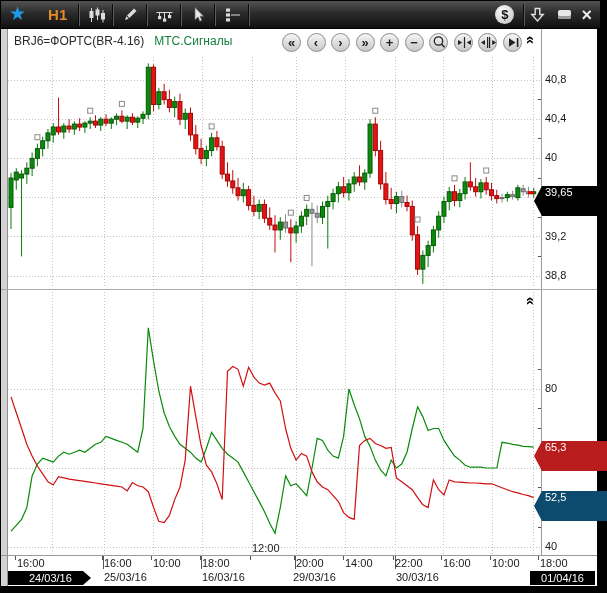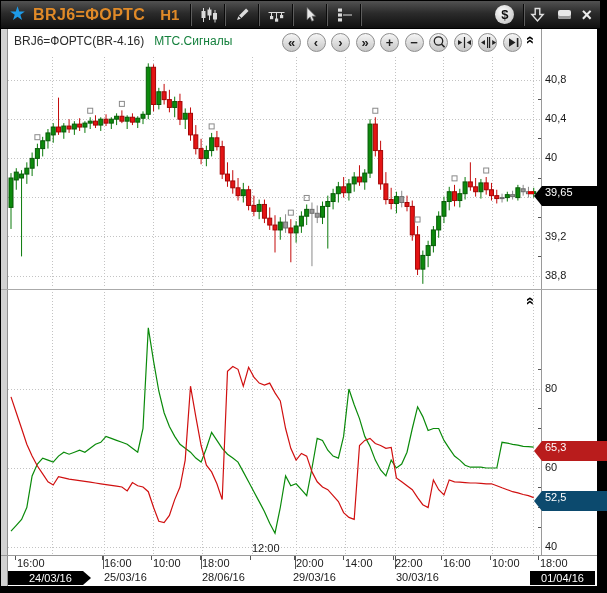--- a/index.html
+++ b/index.html
@@ -25,21 +25,21 @@
   .hline{position:absolute;background:#9a9a9a;}
   .panel-header{position:absolute;font-size:12px;white-space:nowrap;}
   #hdr1{left:14px;top:34px;color:#2a2a2a;}
   #hdr1 .sig{color:#15803d;margin-left:10px;}
   #hdr2{left:14px;top:294px;color:#1FA05A;}
   .chev{position:absolute;font-size:15px;font-weight:bold;color:#000;transform:rotate(90deg);width:14px;text-align:center;line-height:14px;}
   .navbtn{position:absolute;width:19px;height:19px;border-radius:50%;border:1px solid #8e8e8e;
     background:linear-gradient(#f5f5f5,#c7c7c7);font-size:13px;font-weight:bold;color:#222;
     display:flex;align-items:center;justify-content:center;line-height:1;box-sizing:border-box;padding-bottom:1px;}
   .plabel,.tlabel{position:absolute;font-size:11px;color:#1a1a1a;white-space:nowrap;}
-  .badge{position:absolute;color:#fff;font-size:11px;line-height:13px;height:20px;z-index:5;}
+  .badge{position:absolute;color:#fff;font-size:11px;line-height:13px;height:30px;z-index:5;}
   #price-badge{left:534px;top:186px;width:63px;background:#000;padding-left:11px;
     clip-path:polygon(0 50%,8px 0,100% 0,100% 100%,8px 100%);}
   #green-badge{left:534px;top:441px;width:63px;background:#b91c1c;padding-left:11px;
     clip-path:polygon(0 50%,8px 0,100% 0,100% 100%,8px 100%);}
   #red-badge{left:534px;top:491px;width:63px;background:#0c4a6e;padding-left:11px;
     clip-path:polygon(0 50%,8px 0,100% 0,100% 100%,8px 100%);}
   #date-badge-left{left:8px;top:571px;width:62px;height:14px;line-height:14px;background:#000;padding-left:21px;
     clip-path:polygon(0 0,calc(100% - 8px) 0,100% 50%,calc(100% - 8px) 100%,0 100%);}
   #date-badge-right{left:530px;top:571px;width:65px;height:14px;line-height:14px;background:#000;text-align:center;}
   
@@ -56,21 +56,20 @@
   .lred{fill:none;stroke:#D01010;stroke-width:1.2;}
   .curtick{stroke:#E00000;stroke-width:3;}
 </style>
 </head>
 <body>
 
 <div id="win">
 
   <div id="titlebar">
     <span id="star">★</span>
-    <span class="tb-title">BRJ6=ФОРТС</span>
     <span class="tb-tf">H1</span>
     <span class="tb-sep"></span>
     <span class="tb-btn">
       <svg width="17" height="16">
           <line x1="3.5" y1="1" x2="3.5" y2="15" stroke="#dcdcdc"></line>
           <rect x="1.5" y="4" width="4" height="7" fill="#dcdcdc"></rect>
           <line x1="9.5" y1="0.5" x2="9.5" y2="13" stroke="#dcdcdc"></line>
           <rect x="7.5" y="2.5" width="4" height="6" fill="#dcdcdc"></rect>
           <line x1="15" y1="3" x2="15" y2="15.5" stroke="#dcdcdc"></line>
           <rect x="13" y="6" width="4" height="6.5" fill="#dcdcdc"></rect>
@@ -434,21 +433,21 @@
     <div class="tlabel" style="left: 153px; top: 557px;">10:00</div>
     <div class="tlabel" style="left: 202px; top: 557px;">18:00</div>
     <div class="tlabel" style="left: 252px; top: 542px;">12:00</div>
     <div class="tlabel" style="left: 296px; top: 557px;">20:00</div>
     <div class="tlabel" style="left: 345px; top: 557px;">14:00</div>
     <div class="tlabel" style="left: 395px; top: 557px;">22:00</div>
     <div class="tlabel" style="left: 443px; top: 557px;">16:00</div>
     <div class="tlabel" style="left: 492px; top: 557px;">10:00</div>
     <div class="tlabel" style="left: 540px; top: 557px;">18:00</div>
     <div class="tlabel" style="left: 104px; top: 571px;">25/03/16</div>
-    <div class="tlabel" style="left: 202px; top: 571px;">28/06/16</div>
+    <div class="tlabel" style="left: 202px; top: 571px;">16/03/16</div>
     <div class="tlabel" style="left: 293px; top: 571px;">29/03/16</div>
     <div class="tlabel" style="left: 396px; top: 571px;">30/03/16</div>
     <div class="navbtn" style="left: 282px; top: 33px;">«</div>
     <div class="navbtn" style="left: 306.5px; top: 33px;">‹</div>
     <div class="navbtn" style="left: 331px; top: 33px;">›</div>
     <div class="navbtn" style="left: 355.5px; top: 33px;">»</div>
     <div class="navbtn" style="left: 380px; top: 33px;">+</div>
     <div class="navbtn" style="left: 404.5px; top: 33px;">−</div>
     <div class="navbtn" style="left: 429px; top: 33px;">
       <svg width="19" height="19">

